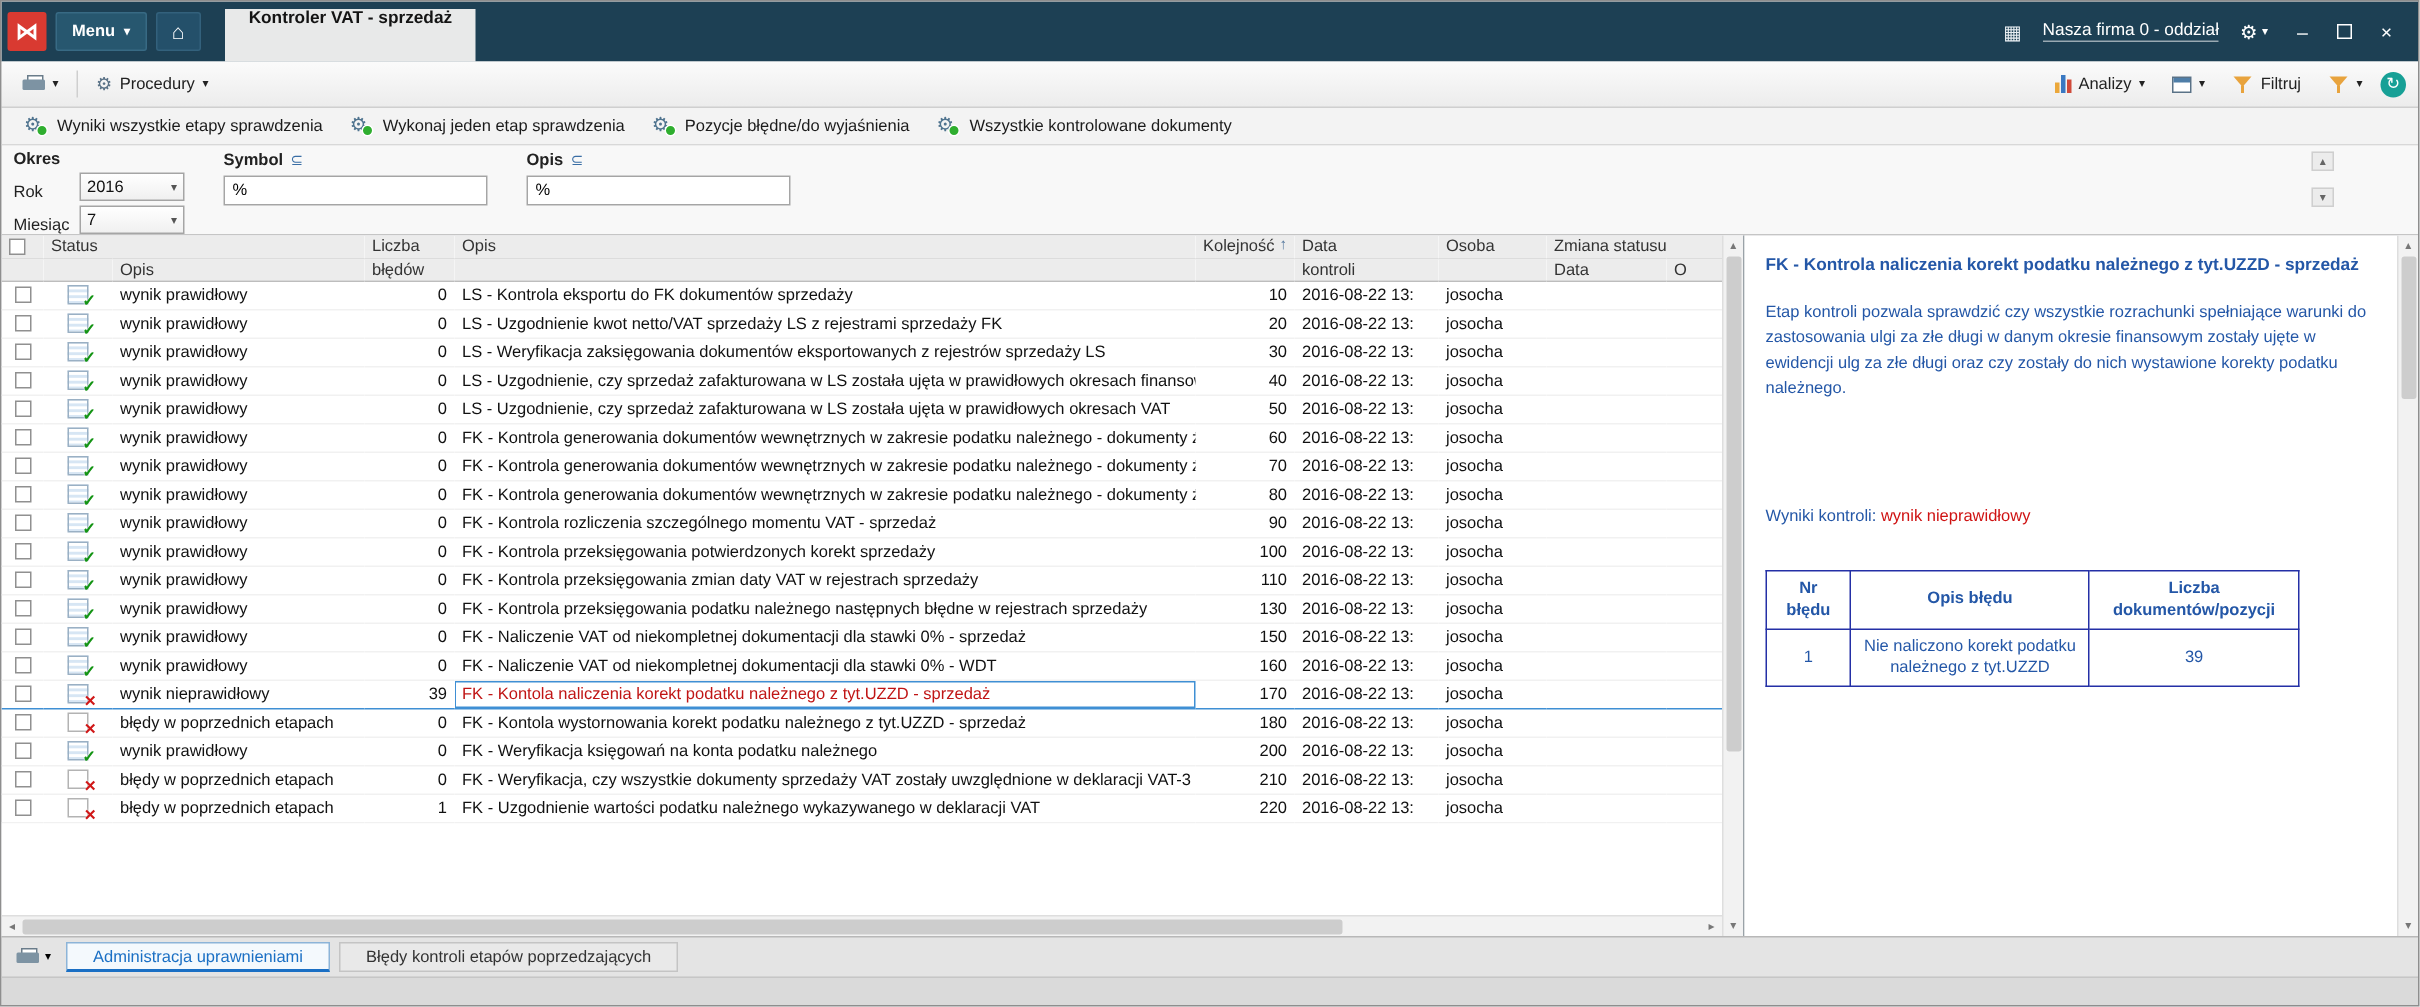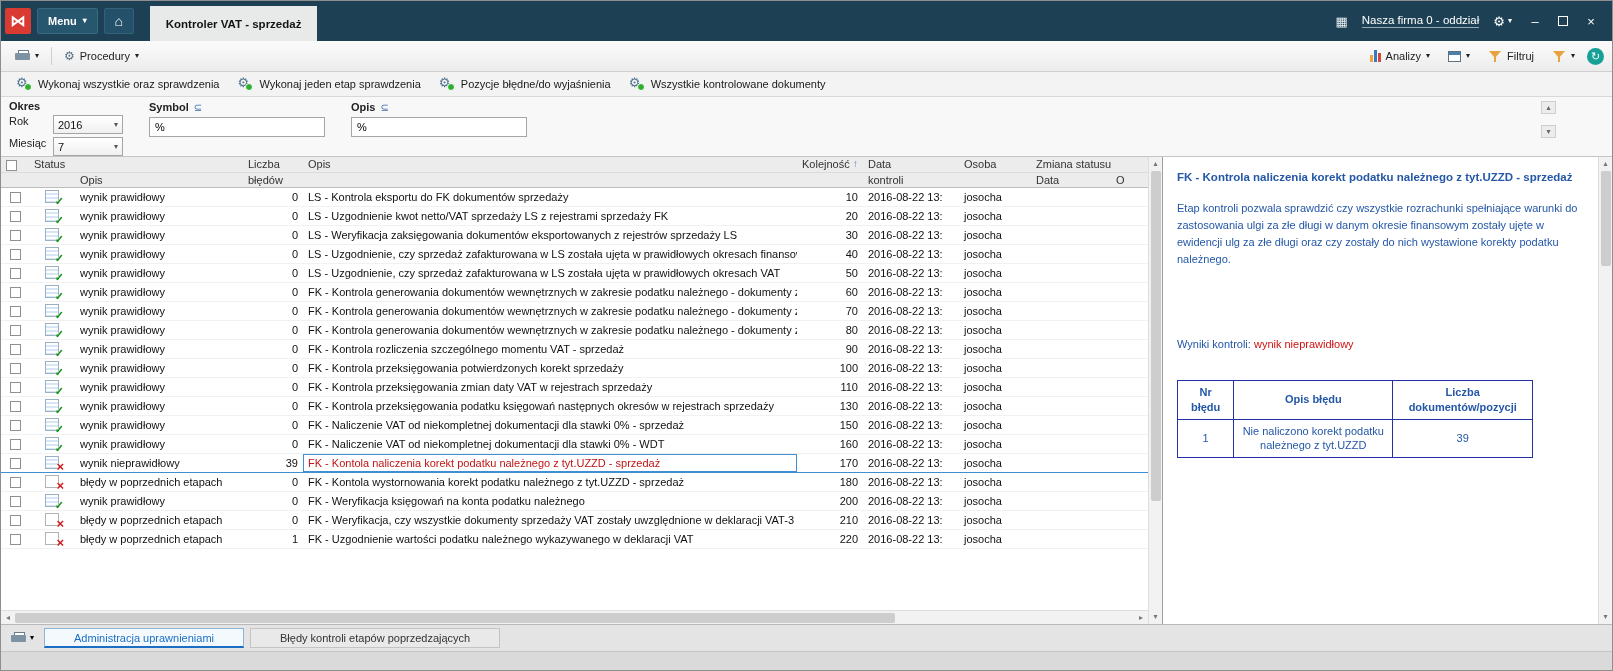--- a/index.html
+++ b/index.html
@@ -6,21 +6,21 @@
   html,body { background:#b9bcbe; }
   body { font-family:"Liberation Sans", sans-serif; font-size:11px; color:#111; }
   .app { width:1613px; height:671px; display:flex; flex-direction:column; overflow:hidden; background:#e9e9e9; border:1px solid #8e8e8e; }
 
   
   .titlebar { height:40px; background:#1d4054; display:flex; align-items:stretch; color:#fff; flex:0 0 auto; }
   .logo { width:34px; display:flex; align-items:center; justify-content:center; }
   .logo-mark { width:26px; height:26px; background:#d93a31; color:#fff; font-size:15px; font-weight:bold; display:flex; align-items:center; justify-content:center; border-radius:2px; }
   .menu-btn { margin:7px 4px 7px 2px; background:#27576f; border:1px solid #386a84; color:#fff; font-weight:bold; font-size:11px; padding:0 10px; display:flex; align-items:center; gap:6px; border-radius:2px; cursor:pointer; font-family:inherit; }
   .home-btn { margin:7px 2px; width:30px; background:#24506a; border:1px solid #33617c; color:#fff; font-size:14px; display:flex; align-items:center; justify-content:center; border-radius:2px; cursor:pointer; font-family:inherit; }
-  .doc-tab { margin-top:5px; margin-left:14px; background:#e8e9e9; color:#141414; font-weight:bold; display:flex; align-items:center; padding:0 16px; font-size:11.5px; }
+  .doc-tab { margin-top:5px; margin-left:14px; background:#e8e9e9; color:#141414; font-weight:bold; display:flex; align-items:flex-start; padding:0 16px; font-size:11.5px; }
   .tb-right { margin-left:auto; display:flex; align-items:center; gap:14px; padding-right:12px; }
   .apps { font-size:13px; color:#e8eef2; cursor:pointer; }
   .company { font-size:11.5px; border-bottom:1px solid rgba(255,255,255,.55); padding-bottom:1px; cursor:pointer; white-space:nowrap; }
   .gear-wrap { display:flex; align-items:center; gap:3px; cursor:pointer; font-size:13px; }
   .caret { font-size:8px; line-height:1; }
   .win-min, .win-close { width:18px; text-align:center; font-size:13px; cursor:pointer; }
   .win-max { width:10px; height:10px; border:1px solid #fff; cursor:pointer; }
 
   
   .toolbar { height:31px; background:linear-gradient(#fbfbfb,#ececec); border-bottom:1px solid #cfcfcf; display:flex; align-items:center; padding:0 8px; gap:6px; flex:0 0 auto; }
@@ -48,21 +48,21 @@
   .act-btn { background:transparent; border:none; display:flex; align-items:center; gap:6px; padding:2px 9px; font-size:11px; color:#1a1a1a; cursor:pointer; font-family:inherit; }
   .act-icon { position:relative; width:16px; height:14px; display:inline-block; }
   .act-icon::before { content:"⚙"; position:absolute; left:0; top:-2px; font-size:13px; color:#50748f; }
   .act-icon::after { content:""; position:absolute; right:0; bottom:0; width:6px; height:6px; border-radius:50%; background:#2fae2f; border:1px solid #fff; }
 
   
   .filters { height:60px; background:#f8f8f8; border-bottom:1px solid #c5c5c5; display:flex; padding:3px 8px 17px; gap:26px; flex:0 0 auto; }
   .fcol { display:flex; flex-direction:column; gap:3px; }
   .fcap { font-weight:bold; color:#222; display:flex; align-items:center; gap:5px; height:14px; }
   .op { color:#3a6ea5; font-weight:normal; font-size:10px; }
-  .frow { display:flex; align-items:flex-start; }
+  .frow { display:flex; align-items:flex-end; }
   .frow label { width:44px; color:#222; }
   .fake-select { width:70px; height:19px; background:linear-gradient(#ffffff,#f0f0f0); border:1px solid #a5a5a5; display:flex; align-items:center; padding:0 4px; cursor:pointer; }
   .fake-select .caret { margin-left:auto; color:#555; }
   .ftext { width:176px; height:20px; border:1px solid #a5a5a5; background:#fff; padding:0 5px; font-size:11px; font-family:inherit; }
   .fscroll { margin-left:auto; margin-right:48px; display:flex; flex-direction:column; justify-content:space-between; padding:1px 0; }
   .sq-arr { width:15px; height:13px; background:#ececec; border:1px solid #cfcfcf; color:#666; font-size:8px; line-height:11px; text-align:center; cursor:pointer; }
 
   
   .main { flex:1; display:flex; min-height:0; background:#c9ccce; }
   .table-area { width:1162px; background:#fff; display:flex; border-right:1px solid #9aa2a8;justify-content:flex-end; }
@@ -105,21 +105,21 @@
   .result { margin-top:70px; color:#2457a7; font-size:11px; }
   .result .red { color:#cf1212; }
   table.err { border-collapse:collapse; margin-top:30px; width:356px; }
   .err th, .err td { border:1px solid #2430a6; color:#2457a7; text-align:center; padding:4px 6px; font-size:11px; line-height:1.35; }
   .err th { font-weight:bold; }
   .err .w1 { width:58px; } .err .w2 { width:172px; } .err .w3 { width:142px; }
 
   
   .bottom-tabs { height:27px; background:#e4e4e4; border-top:1px solid #b8b8b8; display:flex; align-items:center; padding:0 6px; gap:6px; flex:0 0 auto; }
   .bb-icon { background:transparent; border:none; display:flex; align-items:center; gap:4px; cursor:pointer; padding:2px 4px; font-family:inherit; }
-  .btab { height:20px; display:flex; align-items:center; padding:0 29px; font-size:11px; cursor:pointer; background:#e9e9e9; border:1px solid #c4c4c4; color:#333; }
+  .btab { height:20px; display:flex; align-items:center; padding:0 17px; font-size:11px; cursor:pointer; background:#e9e9e9; border:1px solid #c4c4c4; color:#333; }
   .btab.sel { background:#f4f9fd; border:1px solid #8cb4d8; border-bottom:2px solid #1a6fc4; color:#1a6fc4; }
   .status-strip { height:19px; background:#dadada; border-top:1px solid #c6c6c6; flex:0 0 auto; }
 </style>
 </head>
 <body>
 
 <div class="app">
 
   <header class="titlebar">
     <div class="logo">
@@ -180,21 +180,21 @@
     <button class="tb-btn">
       <span class="funnel-wrap"></span>
       <span class="caret">▾</span>
     </button>
     <span class="refresh">↻</span>
   </div>
 
   <div class="actions">
     <button class="act-btn">
       <span class="act-icon"></span>
-      <span>Wykonaj wszystkie oraz sprawdzenia</span>
+      <span>Wyniki wszystkie etapy sprawdzenia</span>
     </button>
     <button class="act-btn">
       <span class="act-icon"></span>
       <span>Wykonaj jeden etap sprawdzenia</span>
     </button>
     <button class="act-btn">
       <span class="act-icon"></span>
       <span>Pozycje błędne/do wyjaśnienia</span>
     </button>
     <button class="act-btn">
@@ -415,21 +415,21 @@
     <td>2016-08-22 13:</td>
     <td>josocha</td>
     <td></td>
     <td></td>
   </tr>
               <tr>
     <td class="c-cb"><span class="cb"></span></td>
     <td class="c-cb"><span class="st-icon st-ok"></span></td>
     <td>wynik prawidłowy</td>
     <td class="c-num">0</td>
-    <td class="c-opis">FK - Kontrola przeksięgowania podatku księgowań następnych okresów  w rejestrach sprzedaży</td>
+    <td class="c-opis">FK - Kontrola przeksięgowania podatku należnego następnych błędne  w rejestrach sprzedaży</td>
     <td class="c-num">130</td>
     <td>2016-08-22 13:</td>
     <td>josocha</td>
     <td></td>
     <td></td>
   </tr>
               <tr>
     <td class="c-cb"><span class="cb"></span></td>
     <td class="c-cb"><span class="st-icon st-ok"></span></td>
     <td>wynik prawidłowy</td>

